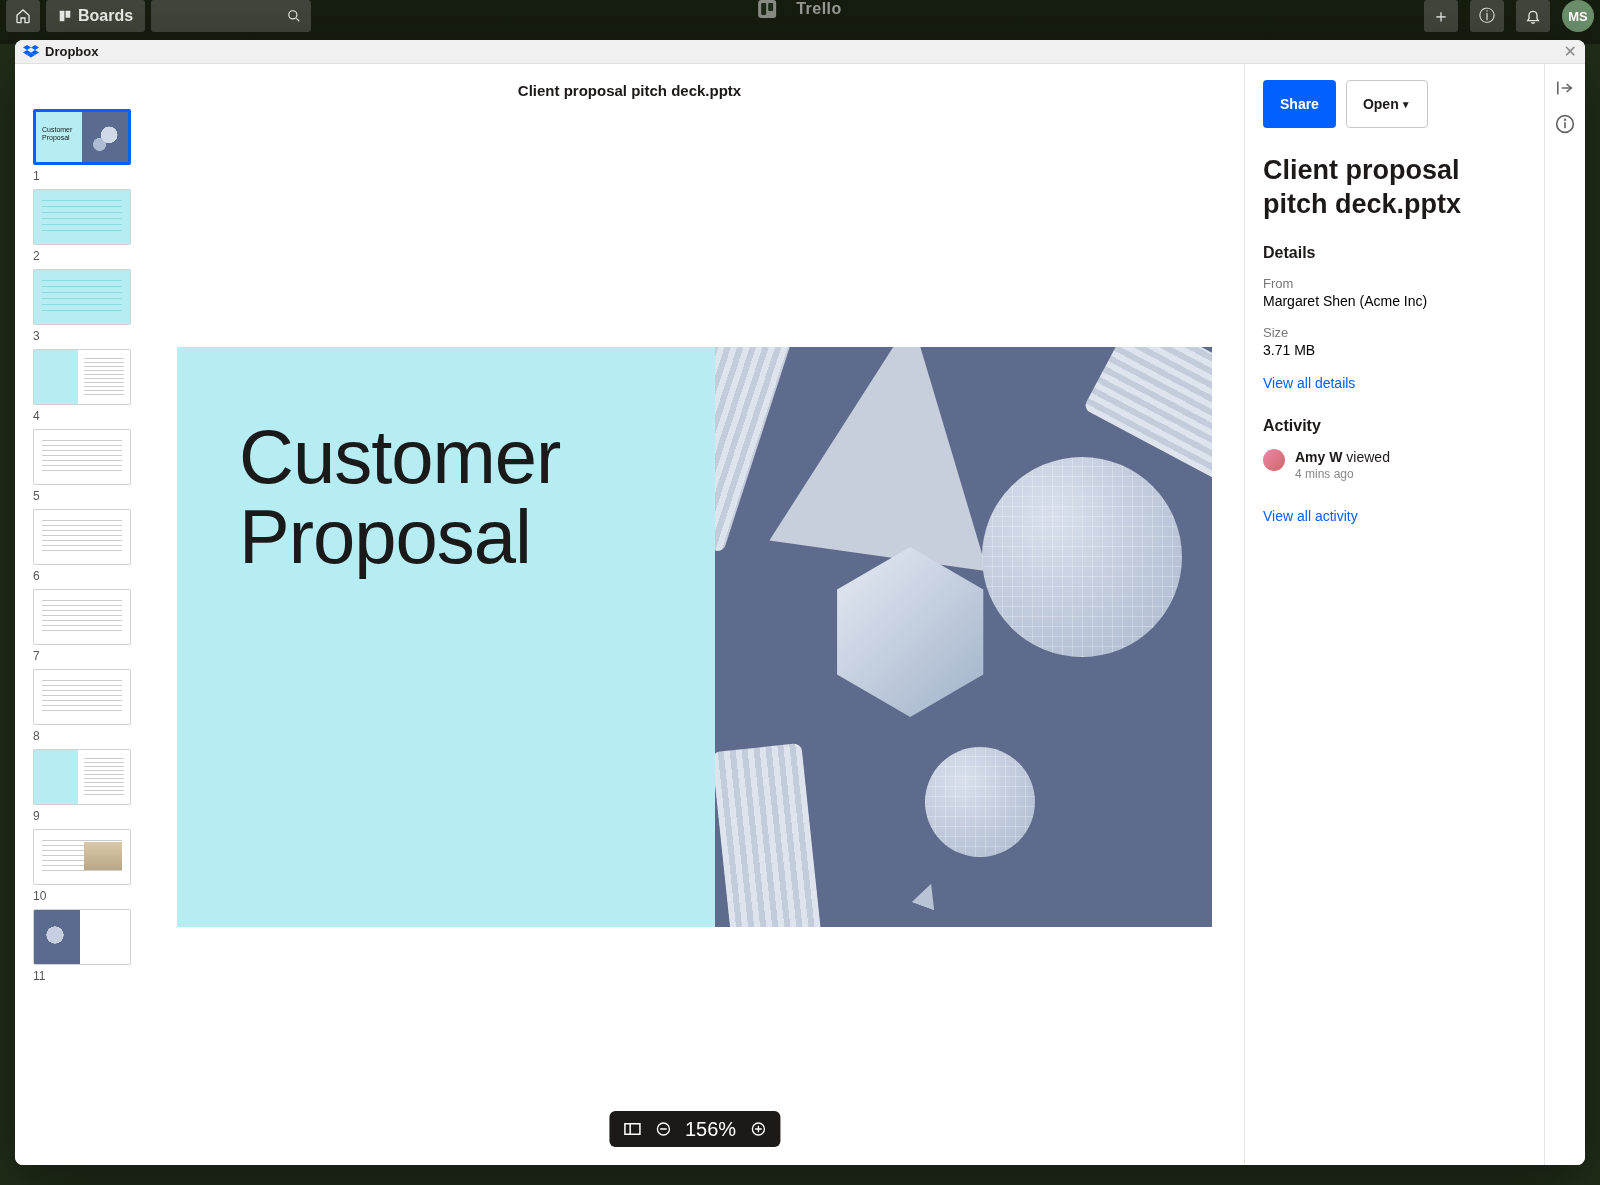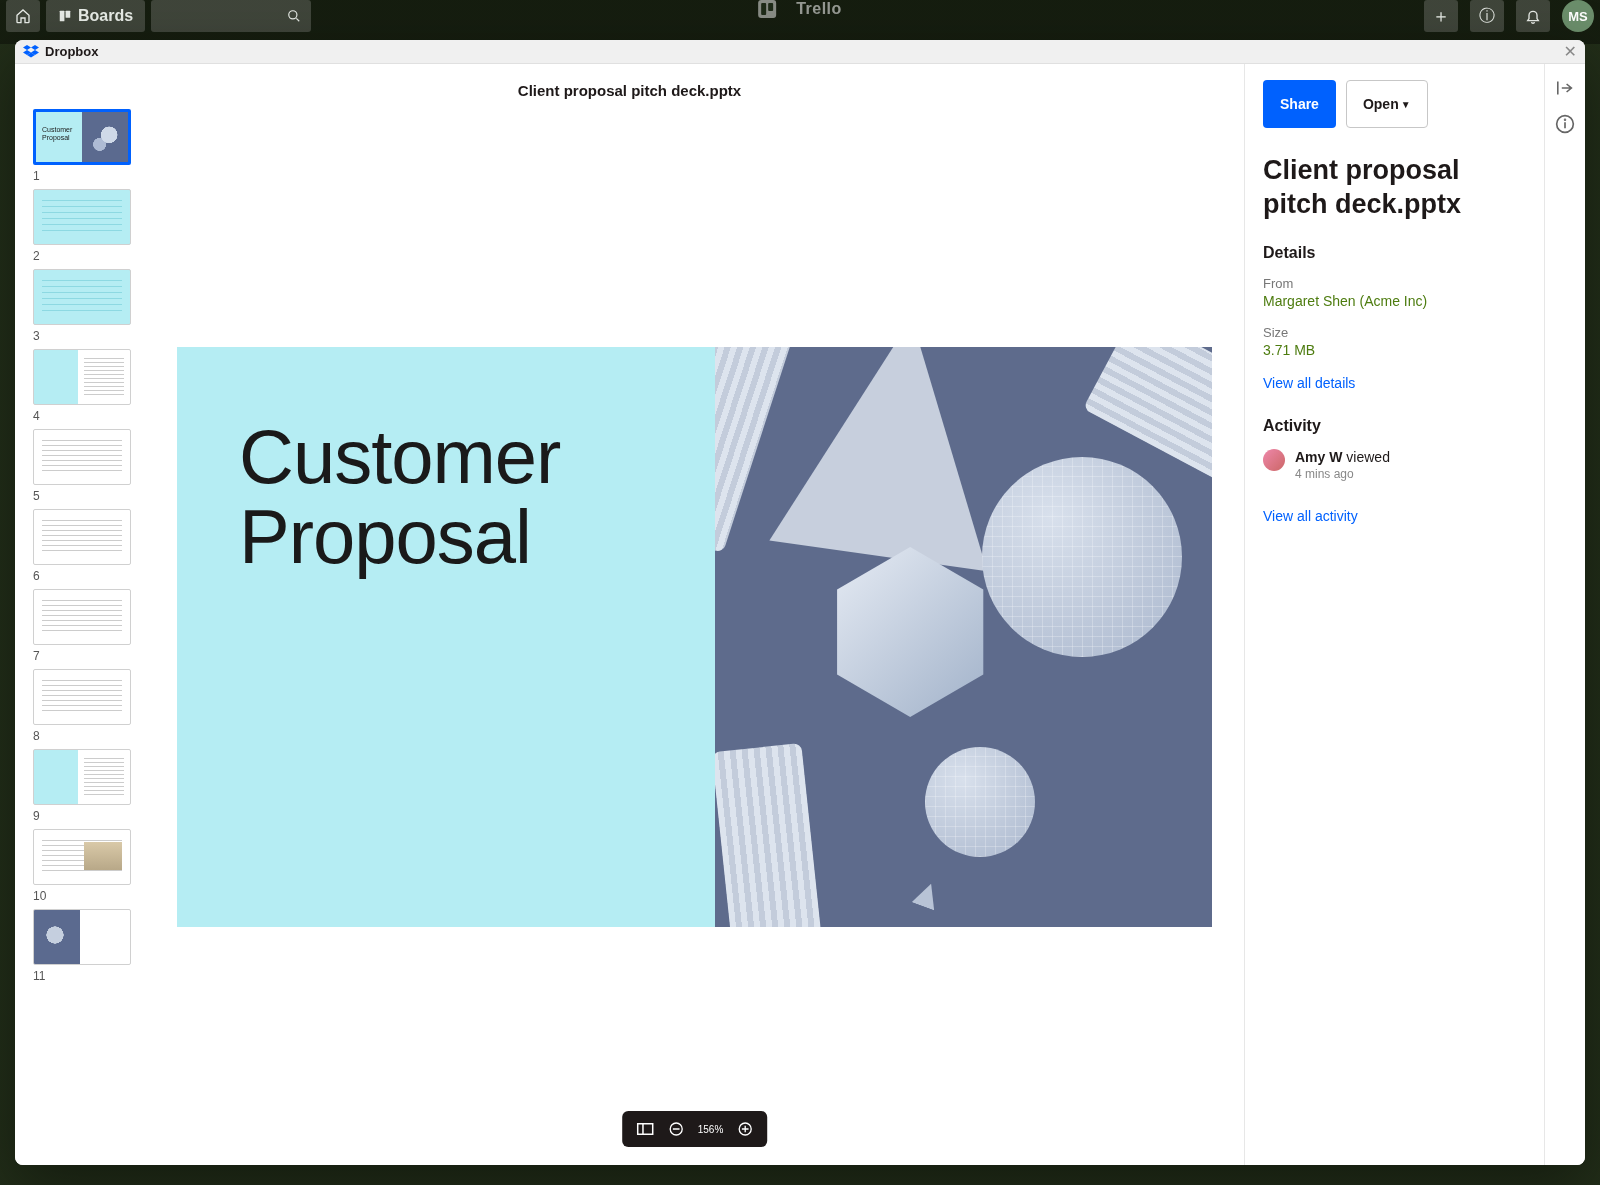--- a/index.html
+++ b/index.html
@@ -95,34 +95,34 @@
   }
   .shape{position:absolute;}
   .sphere{border-radius:50%;background:radial-gradient(circle at 35% 30%,#e8edf5,#b8c3d6 55%,#8b99b5);}
   .wiresphere{border-radius:50%;background:radial-gradient(circle at 35% 30%,#d8e0ec,#aab7cd);background-image:repeating-linear-gradient(0deg,rgba(255,255,255,0.25) 0 1px,transparent 1px 10px),repeating-linear-gradient(90deg,rgba(255,255,255,0.25) 0 1px,transparent 1px 10px),radial-gradient(circle at 35% 30%,#d8e0ec,#aab7cd);}
   .cyl{background:repeating-linear-gradient(90deg,#dde4ee 0 6px,#c3ccdb 6px 12px);border-radius:8px;}
 
   
   .zoom-bar {
     position:absolute; left:50%; transform:translateX(-50%); bottom:18px;
     background:#1e1919; color:#fff; border-radius:6px; height:36px;
-    display:flex; align-items:center; gap:14px; padding:0 14px; font-size:10px;
+    display:flex; align-items:center; gap:14px; padding:0 14px; font-size:20px;
   }
   .zoom-bar .zi{cursor:pointer; display:flex; align-items:center;}
 
   
   .side-col { width: 300px; padding: 16px 18px; border-right:1px solid #e7e7e7; overflow:hidden;}
   .side-actions{display:flex;gap:10px;margin-bottom:26px;}
   .btn{height:48px;border-radius:4px;padding:0 16px;font-size:14px;font-weight:600;display:flex;align-items:center;cursor:pointer;border:1px solid transparent;}
   .btn-primary{background:#0061fe;color:#fff;}
   .btn-secondary{background:#fff;color:#1e1919;border-color:#c7c7c7;gap:2px;}
   .file-h1{font-size:27px;font-weight:600;line-height:1.25;margin-bottom:22px;color:#1e1919;}
   .section-h{font-size:16px;font-weight:700;margin-bottom:14px;color:#1e1919;}
   .meta-label{font-size:13px;color:#777;margin-bottom:2px;}
-  .meta-val{font-size:14px;color:#4d7c0f;margin-bottom:16px;}
+  .meta-val{font-size:14px;color:#000000;margin-bottom:16px;}
   .link{color:#0061fe;font-size:14px;cursor:pointer;margin-bottom:26px;display:inline-block;}
   .activity-row{display:flex;gap:10px;align-items:flex-start;margin-bottom:26px;}
   .avatar-sm{width:22px;height:22px;border-radius:50%;background:linear-gradient(135deg,#e8a,#c66);flex-shrink:0;}
   .act-text{font-size:14px;color:#1e1919;}
   .act-text b{font-weight:700;}
   .act-time{font-size:12px;color:#888;margin-top:2px;}
 
   
   .rail{width:40px;display:flex;flex-direction:column;align-items:center;gap:18px;padding-top:16px;color:#666;}
   .rail div{cursor:pointer;}

